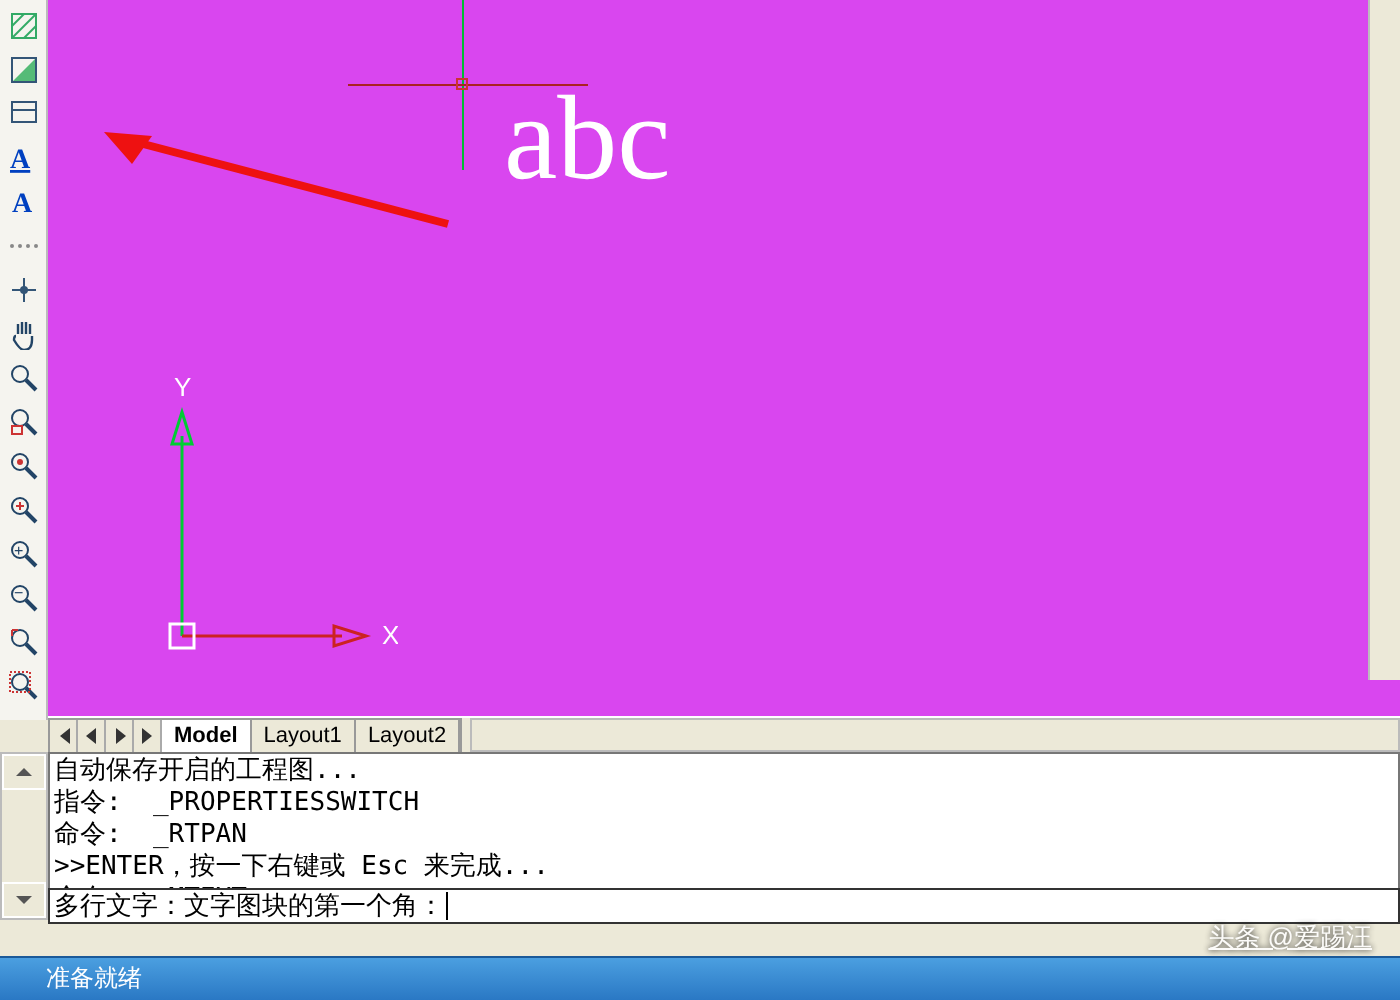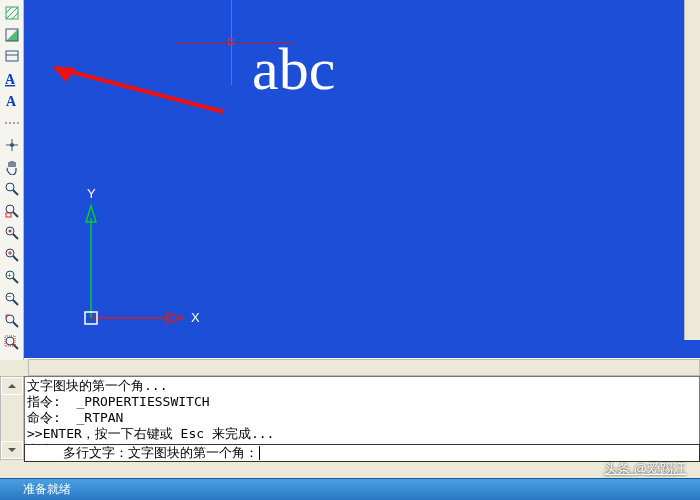--- a/index.html
+++ b/index.html
@@ -24,21 +24,21 @@
     width: 20px; height: 20px;
     display: flex; align-items: center; justify-content: center;
     margin: 1px 0; cursor: pointer;
     border: 1px solid transparent;
   }
   .tb-btn svg { display: block; }
 
   .canvas {
     position: absolute; left: 24px; top: 0;
     width: 676px; height: 358px;
-    background: #1d4ed8;
+    background: #d946ef;
     overflow: hidden;
   }
   .sample-text {
     position: absolute; left: 228px; top: 35px;
     color: #fff; font-family: "Times New Roman", serif;
     font-size: 60px;
   }
   .cross-v {
     position: absolute; left: 207px; top: 0;
     width: 1px; height: 85px; background: #0b3;
@@ -99,21 +99,21 @@
     background: #ece9d8; border: 1px solid #bbb;
     display: flex; flex-direction: column; justify-content: space-between;
   }
   .sv-btn { height: 18px; display: flex; align-items: center; justify-content: center; background:#ece9d8; border:1px solid #fff;}
   .cmdline {
     position: absolute; left: 24px; top: 444px; right: 0;
     height: 18px; background: #fff; border: 1px solid #333;
     font-family: "SimSun", monospace; font-size: 13px;
     padding: 0 2px; display: flex; align-items: center;
   }
-  .cmdline .prompt { color: #000; margin-left: 36px; }
+  .cmdline .prompt { color: #000; }
   .cmdline .cursor {
     display: inline-block; width: 1px; height: 14px; background: #000;
     margin-left: 1px;
   }
   .watermark {
     position: absolute; right: 14px; bottom: 22px;
     color: #fff; font-size: 13px; opacity: .85;
     text-shadow: 0 0 3px #000;
     pointer-events: none;
     text-decoration: underline;
@@ -259,36 +259,61 @@
     <polygon points="104,130 88,125 88,135" fill="none" stroke="#c22" stroke-width="1.5"></polygon>
     <text x="112" y="134" fill="#fff" font-size="13">X</text>
 
     <rect x="6" y="124" width="12" height="12" fill="none" stroke="#fff" stroke-width="1.5"></rect>
   </svg>
 
   <div class="scrollbar-v"></div>
 </div>
 
 <div class="scrollbar-h-row">
+  <div class="tab-nav">
+    <div class="nav-btn">
+        <svg width="8" height="8">
+          <path d="M1 0 v8 M7 0 l-5 4 l5 4 z" fill="#333"></path>
+        </svg>
+      </div>
+    <div class="nav-btn">
+        <svg width="8" height="8">
+          <path d="M6 0 l-5 4 l5 4 z" fill="#333"></path>
+        </svg>
+      </div>
+    <div class="nav-btn">
+        <svg width="8" height="8">
+          <path d="M2 0 l5 4 l-5 4 z" fill="#333"></path>
+        </svg>
+      </div>
+    <div class="nav-btn">
+        <svg width="8" height="8">
+          <path d="M7 0 v8 M1 0 l5 4 l-5 4 z" fill="#333"></path>
+        </svg>
+      </div>
+    <div class="tab active">Model</div>
+    <div class="tab">Layout1</div>
+    <div class="tab">Layout2</div>
+  </div>
   <div class="scrollbar-h"></div>
 </div>
 
 <div class="log-scroll">
   <div class="sv-btn">
       <svg width="8" height="8">
         <path d="M0 6 l4 -4 l4 4 z" fill="#555"></path>
       </svg>
     </div>
   <div class="sv-btn">
       <svg width="8" height="8">
         <path d="M0 2 l4 4 l4 -4 z" fill="#555"></path>
       </svg>
     </div>
 </div>
-<div class="logarea"><span>文字图块的第一个角...</span>
+<div class="logarea"><span>自动保存开启的工程图...</span>
 <span>指令:  _PROPERTIESSWITCH</span>
 <span>命令:  _RTPAN</span>
 <span>&gt;&gt;ENTER，按一下右键或 Esc 来完成...</span>
 <span>命令:  _MTEXT</span></div>
 
 <div class="cmdline">
   <span class="prompt">多行文字：文字图块的第一个角：</span>
     <span class="cursor"></span>
 </div>
 

